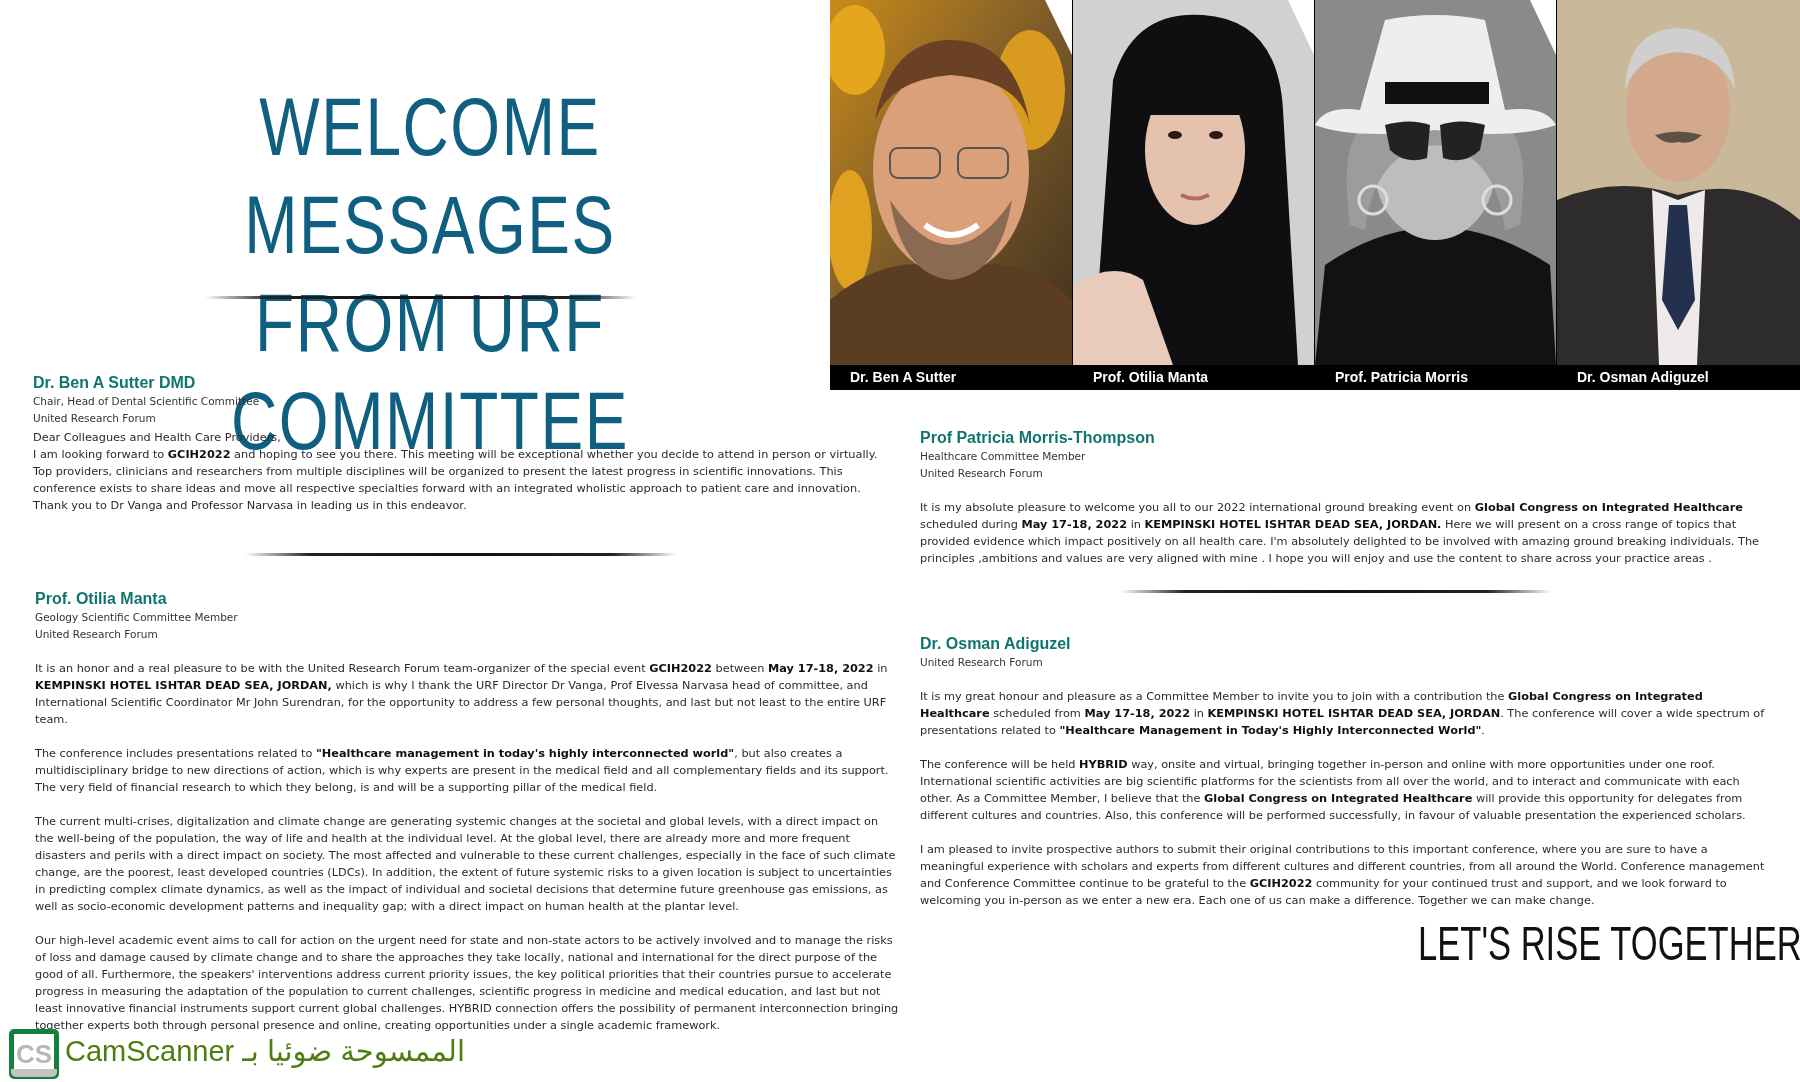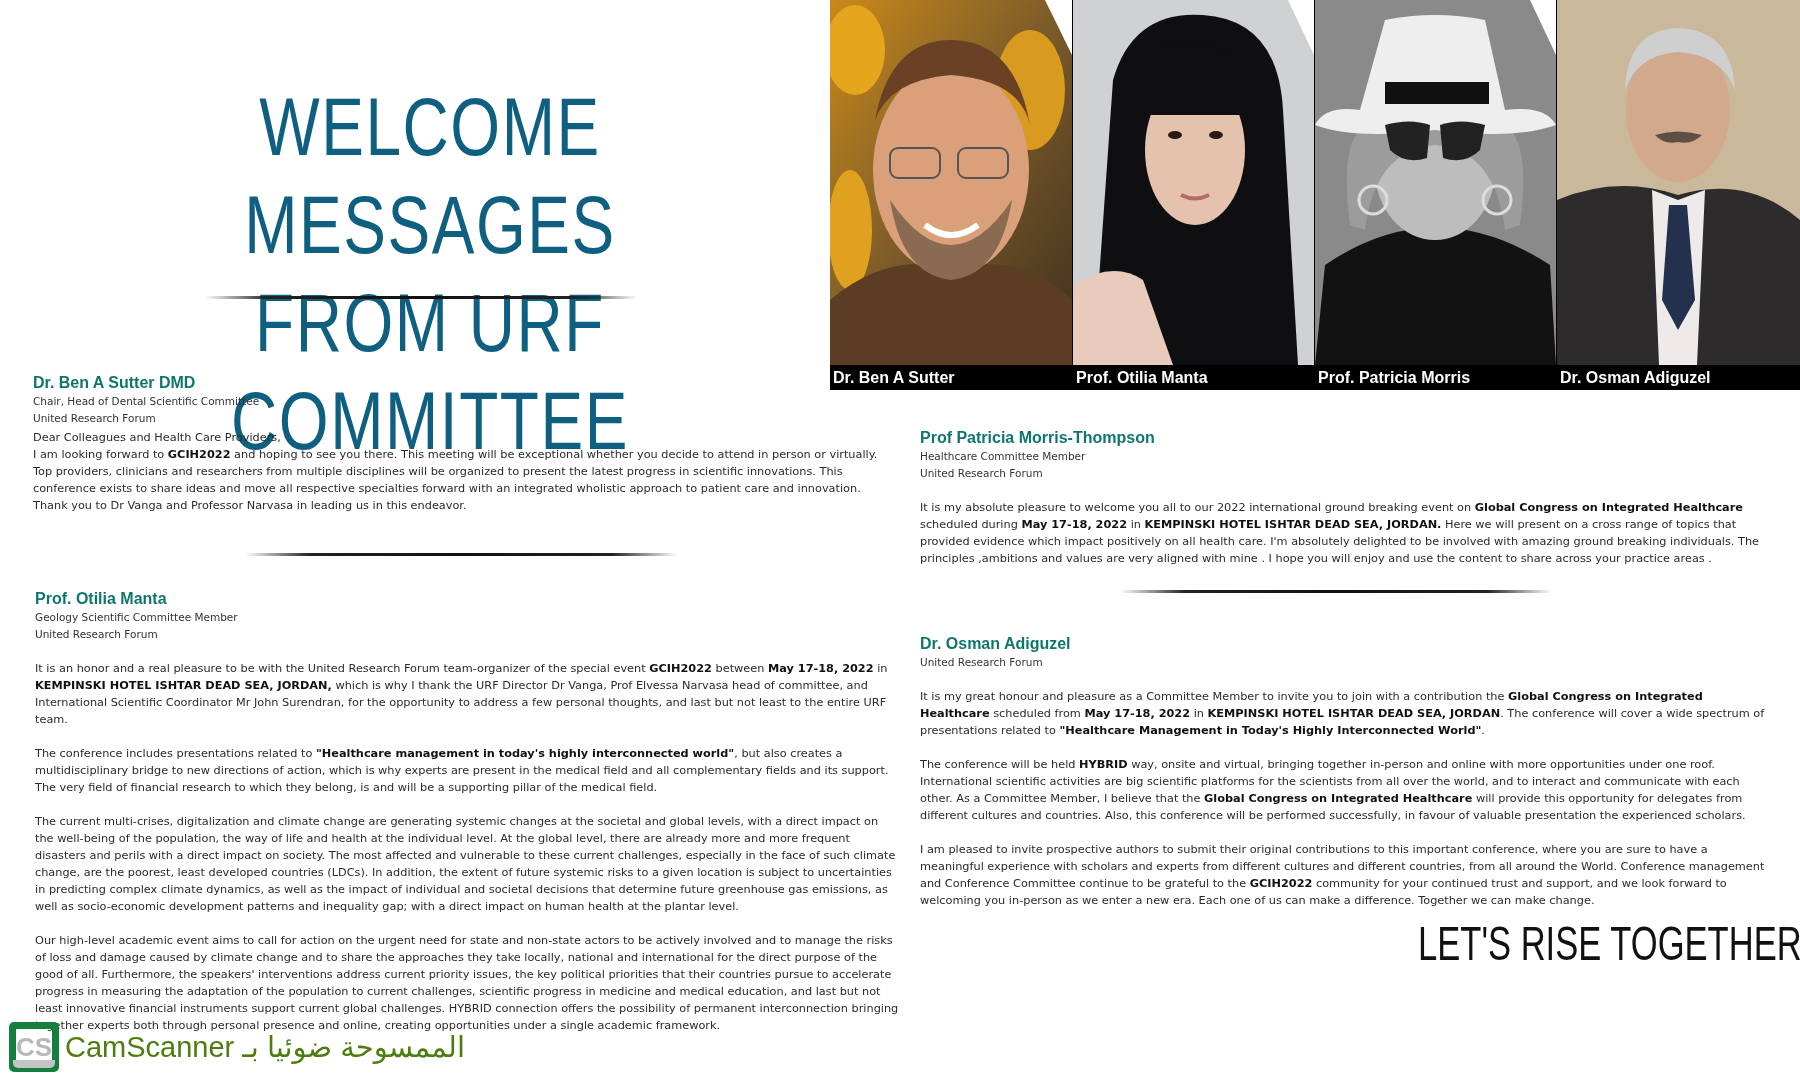--- a/index.html
+++ b/index.html
@@ -4,29 +4,29 @@
 <style>
   html, body { margin:0; padding:0; }
   body { width:1800px; height:1082px; background:#ffffff; position:relative; overflow:hidden;
          font-family:"DejaVu Sans", sans-serif; color:#222; }
   .title { position:absolute; left:60px; width:740px; top:78px; text-align:center;
            font-family:"Liberation Sans Narrow","Liberation Sans", sans-serif; color:#0f5f80;
            font-size:82px; line-height:98px; letter-spacing:2px; transform:scaleX(0.78); transform-origin:center top; font-weight:normal; }
   .rule { position:absolute; height:3px; background:linear-gradient(90deg, rgba(0,0,0,0) 0%, #222 15%, #111 50%, #222 85%, rgba(0,0,0,0) 100%); border-radius:2px; }
   .photos { position:absolute; left:830px; top:0; width:970px; height:390px; background:#000; }
   .photo { position:absolute; top:0; height:365px; overflow:hidden; }
-  .photo-label { position:absolute; top:365px; height:25px; color:#fff; font-family:"Liberation Sans", sans-serif; font-weight:bold; font-size:16px; line-height:25px; padding-left:3px; }
+  .photo-label { position:absolute; top:365px; height:25px; color:#fff; font-family:"Liberation Sans", sans-serif; font-weight:bold; font-size:14px; line-height:25px; padding-left:20px; }
   .section { position:absolute; font-size:11.3px; line-height:17px; color:#2a2a2a; }
   .section .name { font-family:"Liberation Sans", sans-serif; font-weight:bold; font-size:16px; color:#0f766e; line-height:20px; }
   .section .role { font-size:10.5px; line-height:17px; color:#333; }
   .section p { margin:17px 0 0 0; }
   .section b { color:#111; }
   .slogan { position:absolute; left:1418px; top:916px; font-family:"Liberation Sans Narrow","Liberation Sans", sans-serif; font-size:48px; color:#111; transform:scaleX(0.72); transform-origin:left top; letter-spacing:0px; white-space:nowrap; }
   .watermark { position:absolute; left:9px; top:1022px; display:flex; align-items:center; color:#b5b5b5; }
-  .cs-logo { width:50px; height:50px; border:7px solid #15803d; border-radius:5px; box-sizing:border-box; display:flex; align-items:center; justify-content:center; font-family:"Liberation Sans", sans-serif; font-weight:bold; font-size:26px; color:#b8b8b8; position:relative; }
+  .cs-logo { width:50px; height:50px; border:5px solid #15803d; border-radius:5px; box-sizing:border-box; display:flex; align-items:center; justify-content:center; font-family:"Liberation Sans", sans-serif; font-weight:bold; font-size:26px; color:#b8b8b8; position:relative;margin-top:7px; }
   .cs-logo:after { content:""; position:absolute; left:-3px; right:-3px; bottom:-3px; height:8px; background:#c4c4c4; border-radius:0 0 5px 5px; }
   .wm-text { font-family:"Liberation Sans", sans-serif; font-size:29px; margin-left:6px; color:#4d7c0f; }
 </style>
 </head>
 <body>
 
 <div class="title">
   <div>WELCOME MESSAGES</div>
   <div>FROM URF COMMITTEE</div>
 </div>

